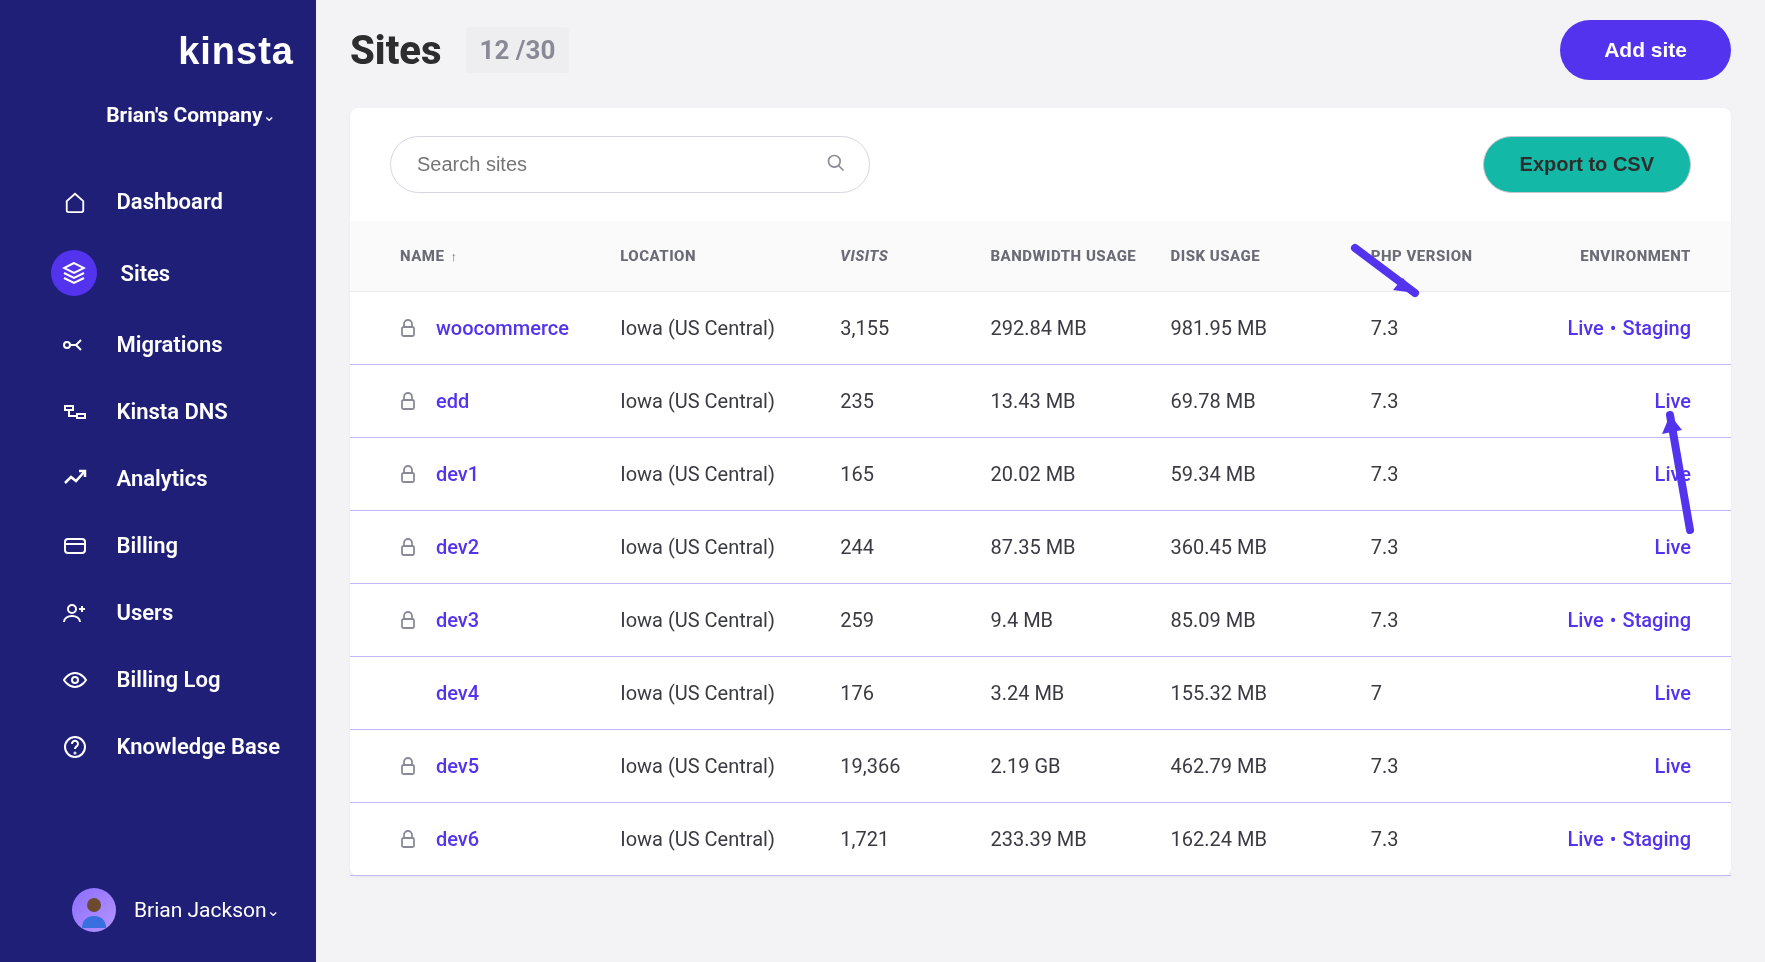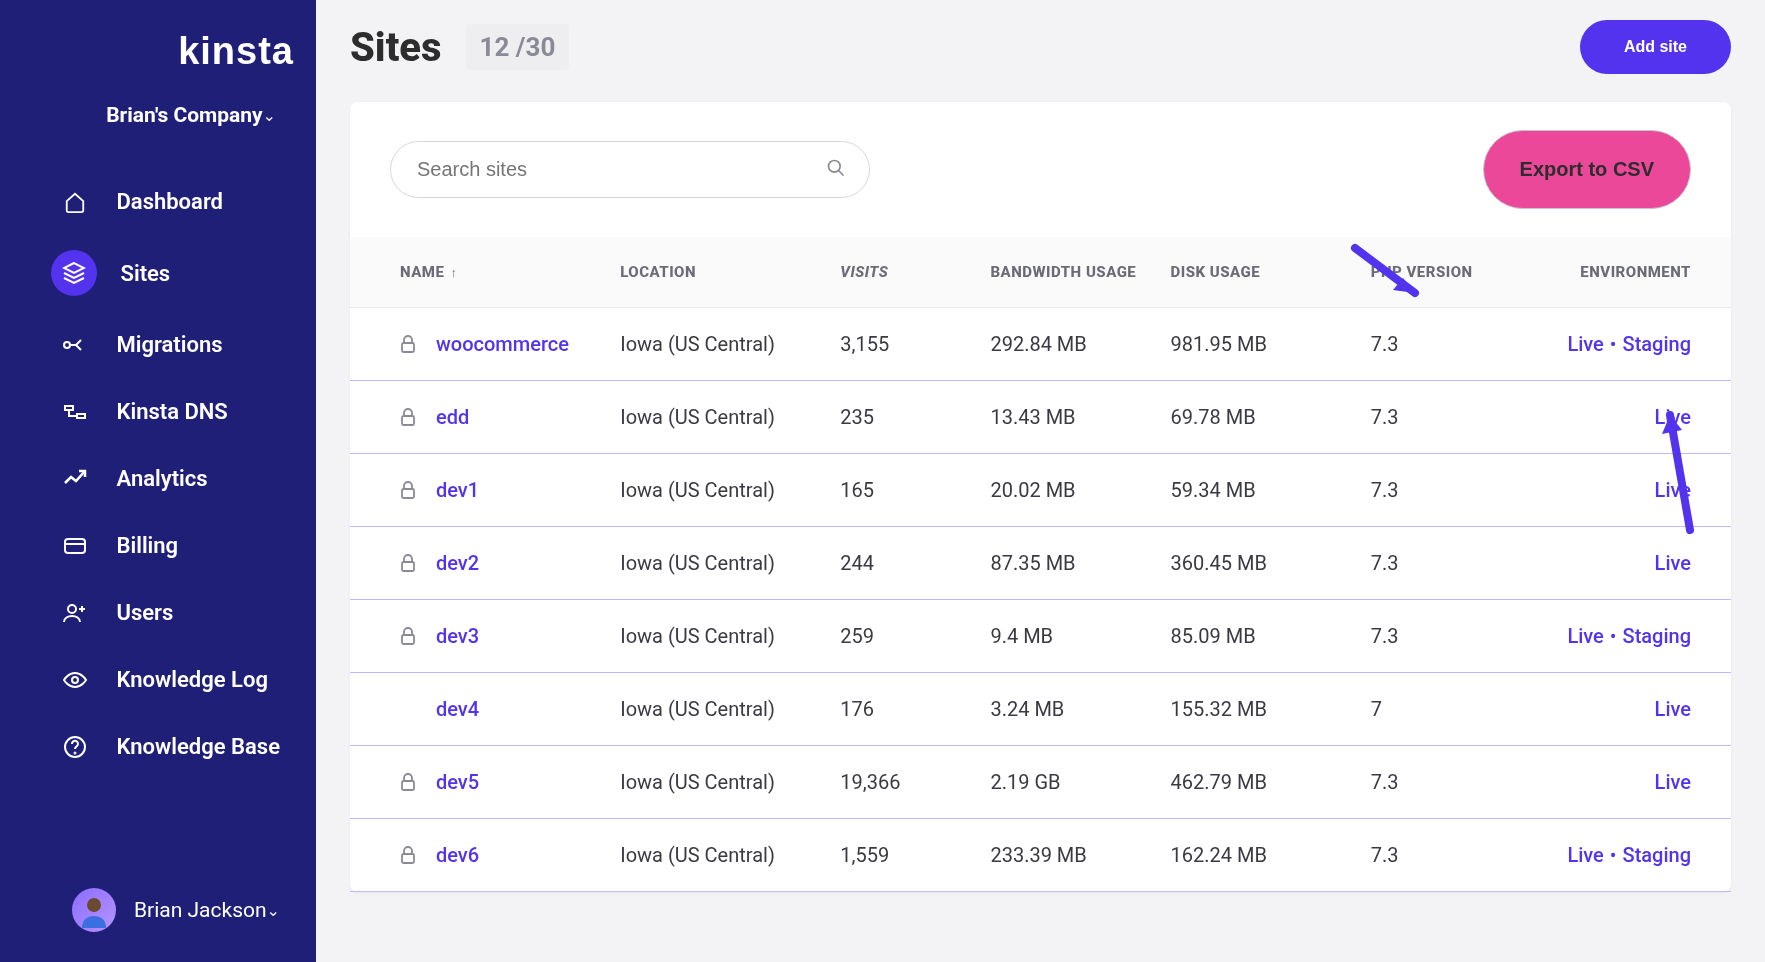--- a/index.html
+++ b/index.html
@@ -16,27 +16,27 @@
 .nav-item.active .icon-circle { background: #5333ed; border-radius: 50%; width: 46px; height: 46px; display: flex; align-items: center; justify-content: center; }
 .nav-item.active { padding: 6px 8px; }
 .sidebar-footer { margin-top: auto; display: flex; align-items: center; justify-content: space-between; padding: 10px 14px; cursor: pointer; }
 .avatar { width: 44px; height: 44px; border-radius: 50%; background: linear-gradient(135deg,#8a6dff,#b795ff); display: flex; align-items: center; justify-content: center; overflow: hidden; }
 .avatar svg { width: 36px; height: 36px; }
 .user-name { font-size: 21px; flex: 1; margin-left: 18px; }
 .main { flex: 1; padding: 20px 34px 0 34px; overflow-y: auto; }
 .page-header { display: flex; align-items: center; margin-bottom: 28px; }
 .page-title { font-size: 40px; font-weight: 800; color: #2d2d2d; margin-right: 24px; }
 .page-count { font-size: 26px; font-weight: 700; color: #8a8a97; background: #eeeef1; padding: 8px 14px; border-radius: 4px; }
-.add-site-btn { margin-left: auto; background: #5333ed; color: #fff; border: none; padding: 18px 44px; border-radius: 40px; font-size: 16px; font-weight: 700; cursor: pointer; }
+.add-site-btn { margin-left: auto; background: #5333ed; color: #fff; border: none; padding: 18px 44px; border-radius: 40px; font-size: 21px; font-weight: 700; cursor: pointer; }
 .card { background: #fff; border-radius: 8px; box-shadow: 0 1px 3px rgba(0,0,0,.05); }
 .card-top { display: flex; align-items: center; padding: 28px 40px; }
 .search-wrap { position: relative; width: 480px; }
 .search-input { width: 100%; padding: 16px 50px 16px 26px; border: 1px solid #d7d7df; border-radius: 40px; font-size: 20px; color: #6b6b76; outline: none; }
 .search-icon { position: absolute; right: 24px; top: 50%; transform: translateY(-50%); color: #8a8a97; }
-.export-btn { margin-left: auto; background: #ec4899; border: 1px solid #c5c5cf; border-radius: 40px; padding: 27px 36px; font-size: 20px; font-weight: 700; color: #2d2d2d; cursor: pointer; }
+.export-btn { margin-left: auto; background: #14b8a6; border: 1px solid #c5c5cf; border-radius: 40px; padding: 16px 36px; font-size: 20px; font-weight: 700; color: #2d2d2d; cursor: pointer; }
 table { width: 100%; border-collapse: collapse; }
 thead th { text-align: left; font-size: 15px; font-weight: 800; color: #6b6b76; letter-spacing: .5px; padding: 26px 10px; border-bottom: 1px solid #eaeaef; background: #fafafb; }
 thead th:first-child { padding-left: 50px; }
 thead th:last-child { padding-right: 40px; text-align: right; }
 th.name-col { padding-left: 50px; width: 260px; }
 th.loc-col { width: 220px; }
 th.vis-col { width: 150px; font-style: italic; }
 th.bw-col { width: 180px; }
 th.disk-col { width: 200px; }
 th.php-col { width: 180px; }
@@ -133,21 +133,21 @@
           </span>
         <span>Users</span>
       </li>
       <li class="nav-item">
         <span class="icon">
             <svg width="26" height="18" viewBox="0 0 26 18" fill="none" stroke="#fff" stroke-width="2">
               <path d="M2 9s4-7 11-7 11 7 11 7-4 7-11 7S2 9 2 9z"></path>
               <circle cx="13" cy="9" r="3"></circle>
             </svg>
           </span>
-        <span>Knowledge Log</span>
+        <span>Billing Log</span>
       </li>
       <li class="nav-item">
         <span class="icon">
             <svg width="24" height="24" viewBox="0 0 24 24" fill="none" stroke="#fff" stroke-width="2">
               <circle cx="12" cy="12" r="10"></circle>
               <path d="M9 9a3 3 0 115 2c-1 1-2 1.5-2 3"></path>
               <circle cx="12" cy="18" r="0.5" fill="#fff"></circle>
             </svg>
           </span>
         <span>Knowledge Base</span>
@@ -331,21 +331,21 @@
                   <span class="lock">
                     <svg width="16" height="18" viewBox="0 0 16 18" fill="none" stroke="currentColor" stroke-width="1.8">
                       <rect x="2" y="8" width="12" height="9" rx="1.5"></rect>
                       <path d="M4 8V5a4 4 0 018 0v3"></path>
                     </svg>
                   </span>
                   <a href="#" class="site-link">dev6</a>
                 </div>
               </td>
     <td>Iowa (US Central)</td>
-    <td>1,559</td>
+    <td>1,721</td>
     <td>233.39 MB</td>
     <td>162.24 MB</td>
     <td>7.3</td>
     <td><a href="#" class="env-link">Live</a><span class="env-sep">•</span><a href="#" class="env-link">Staging</a></td>
             </tr>
           </tbody>
       </table>
     </div>
   </main>
 </div>

